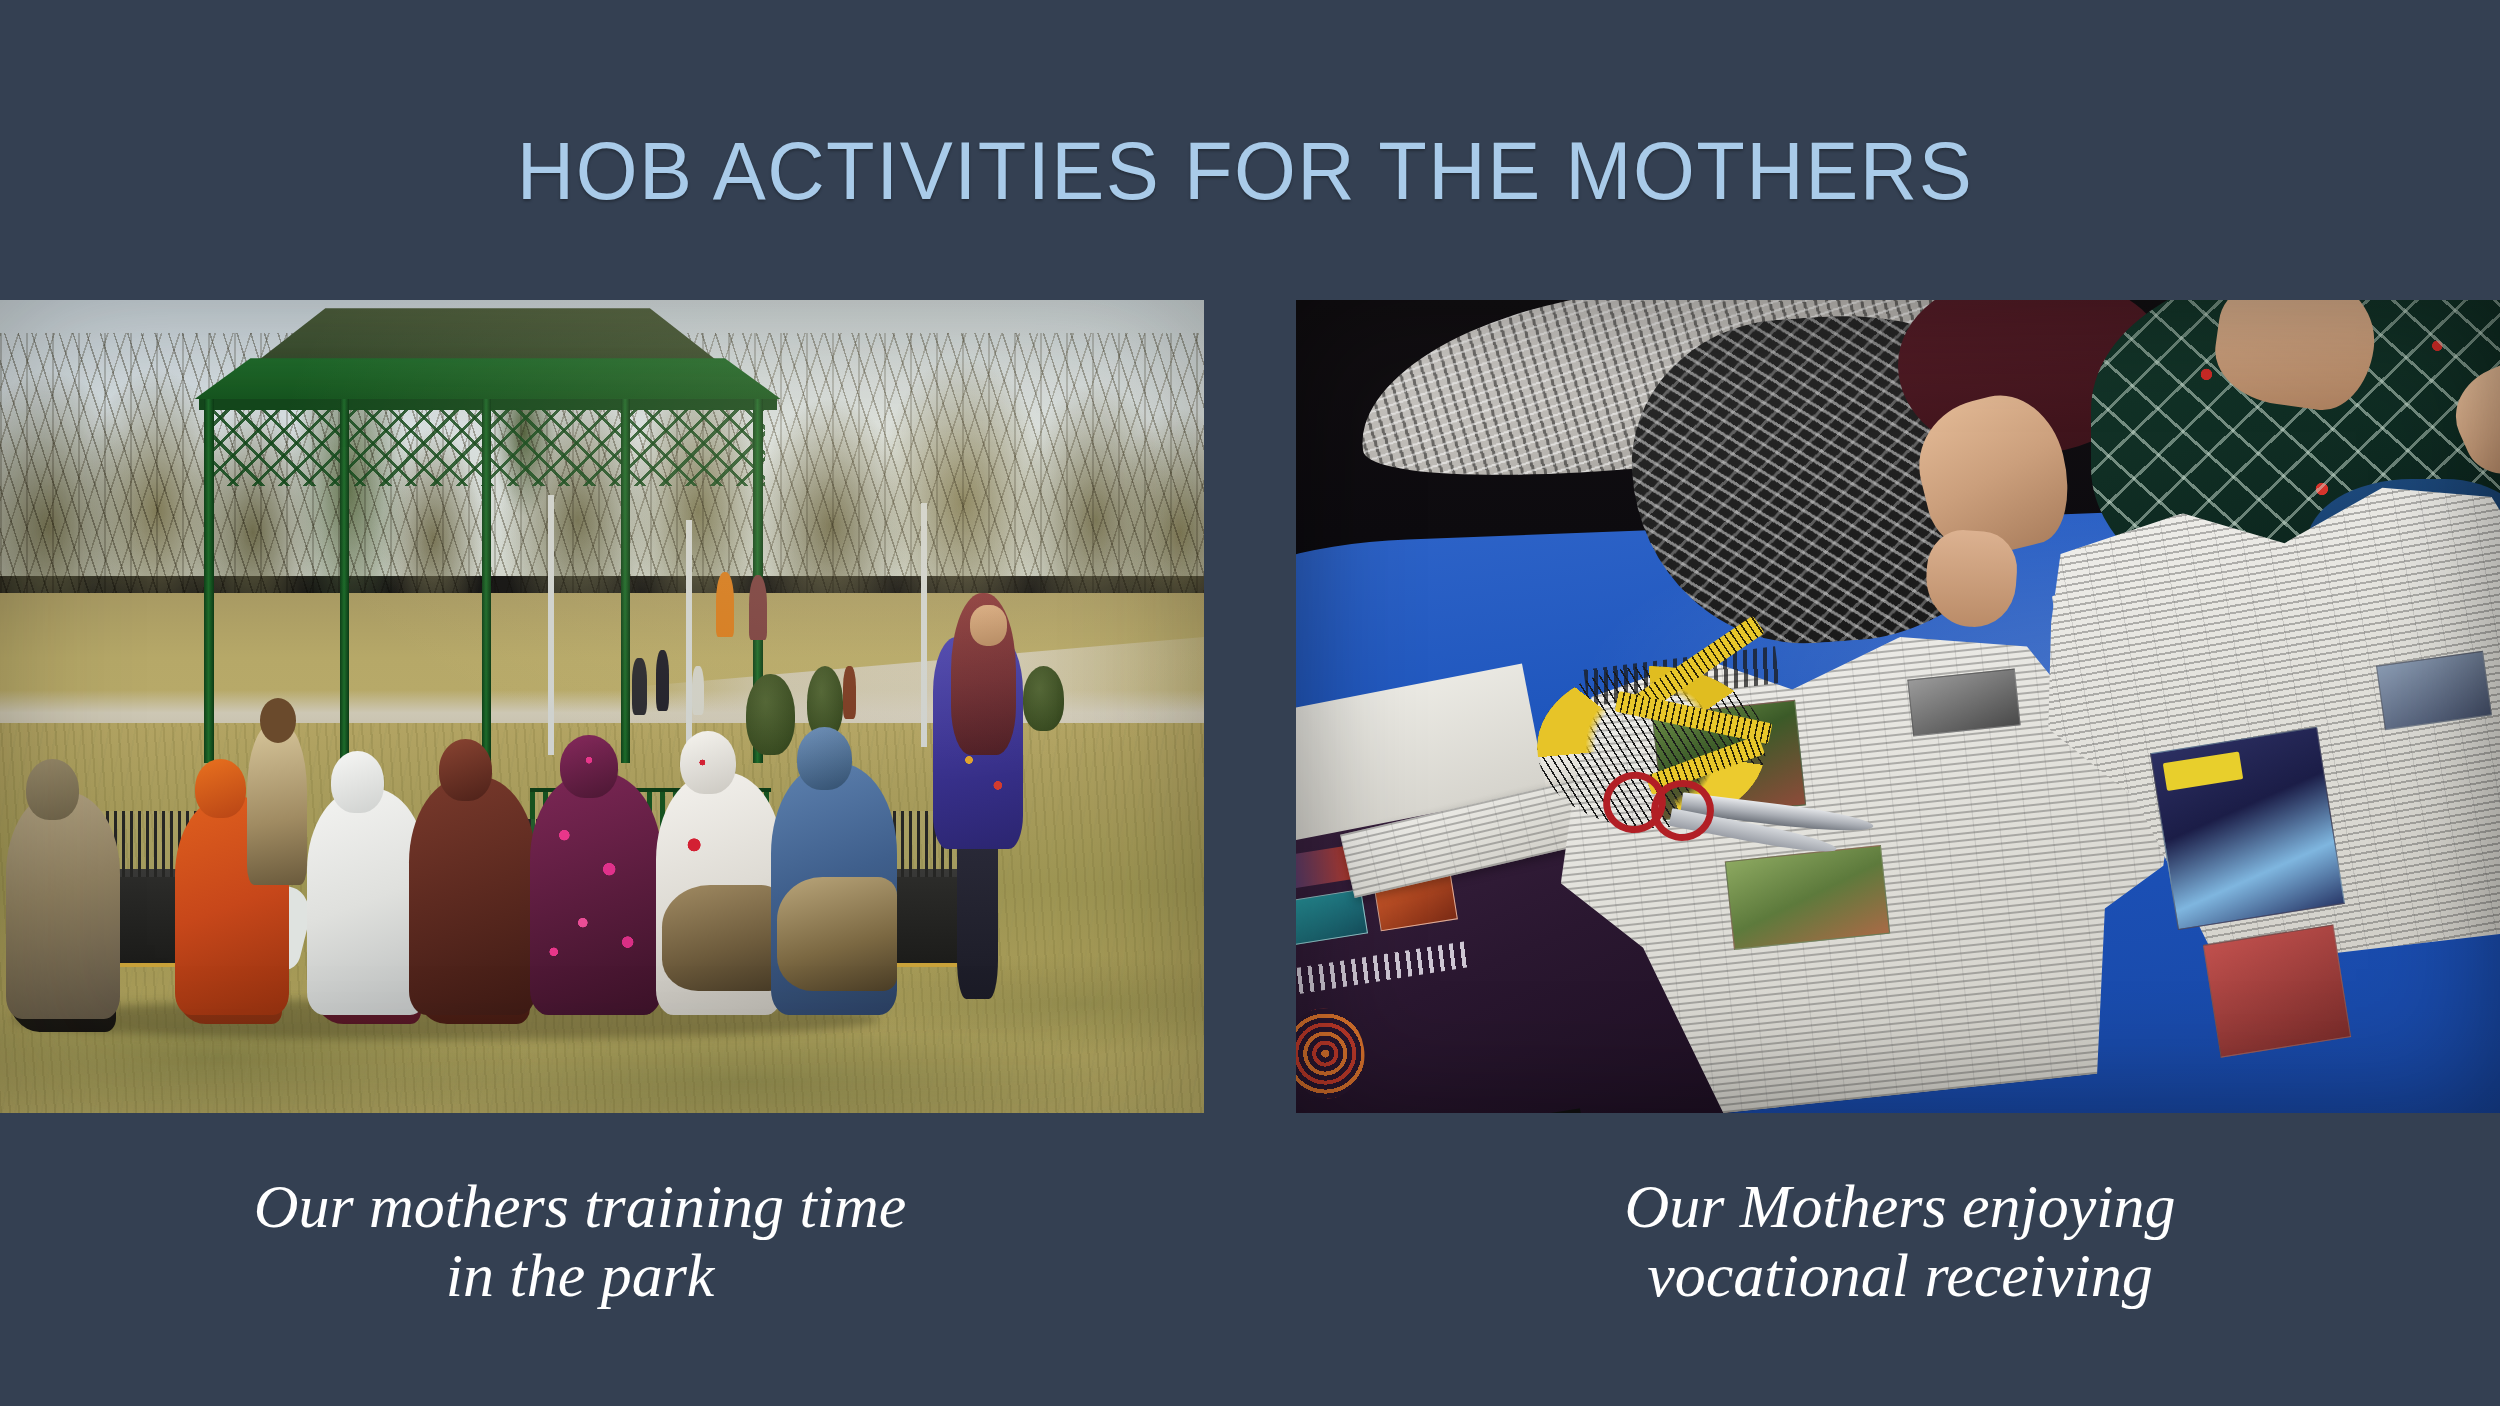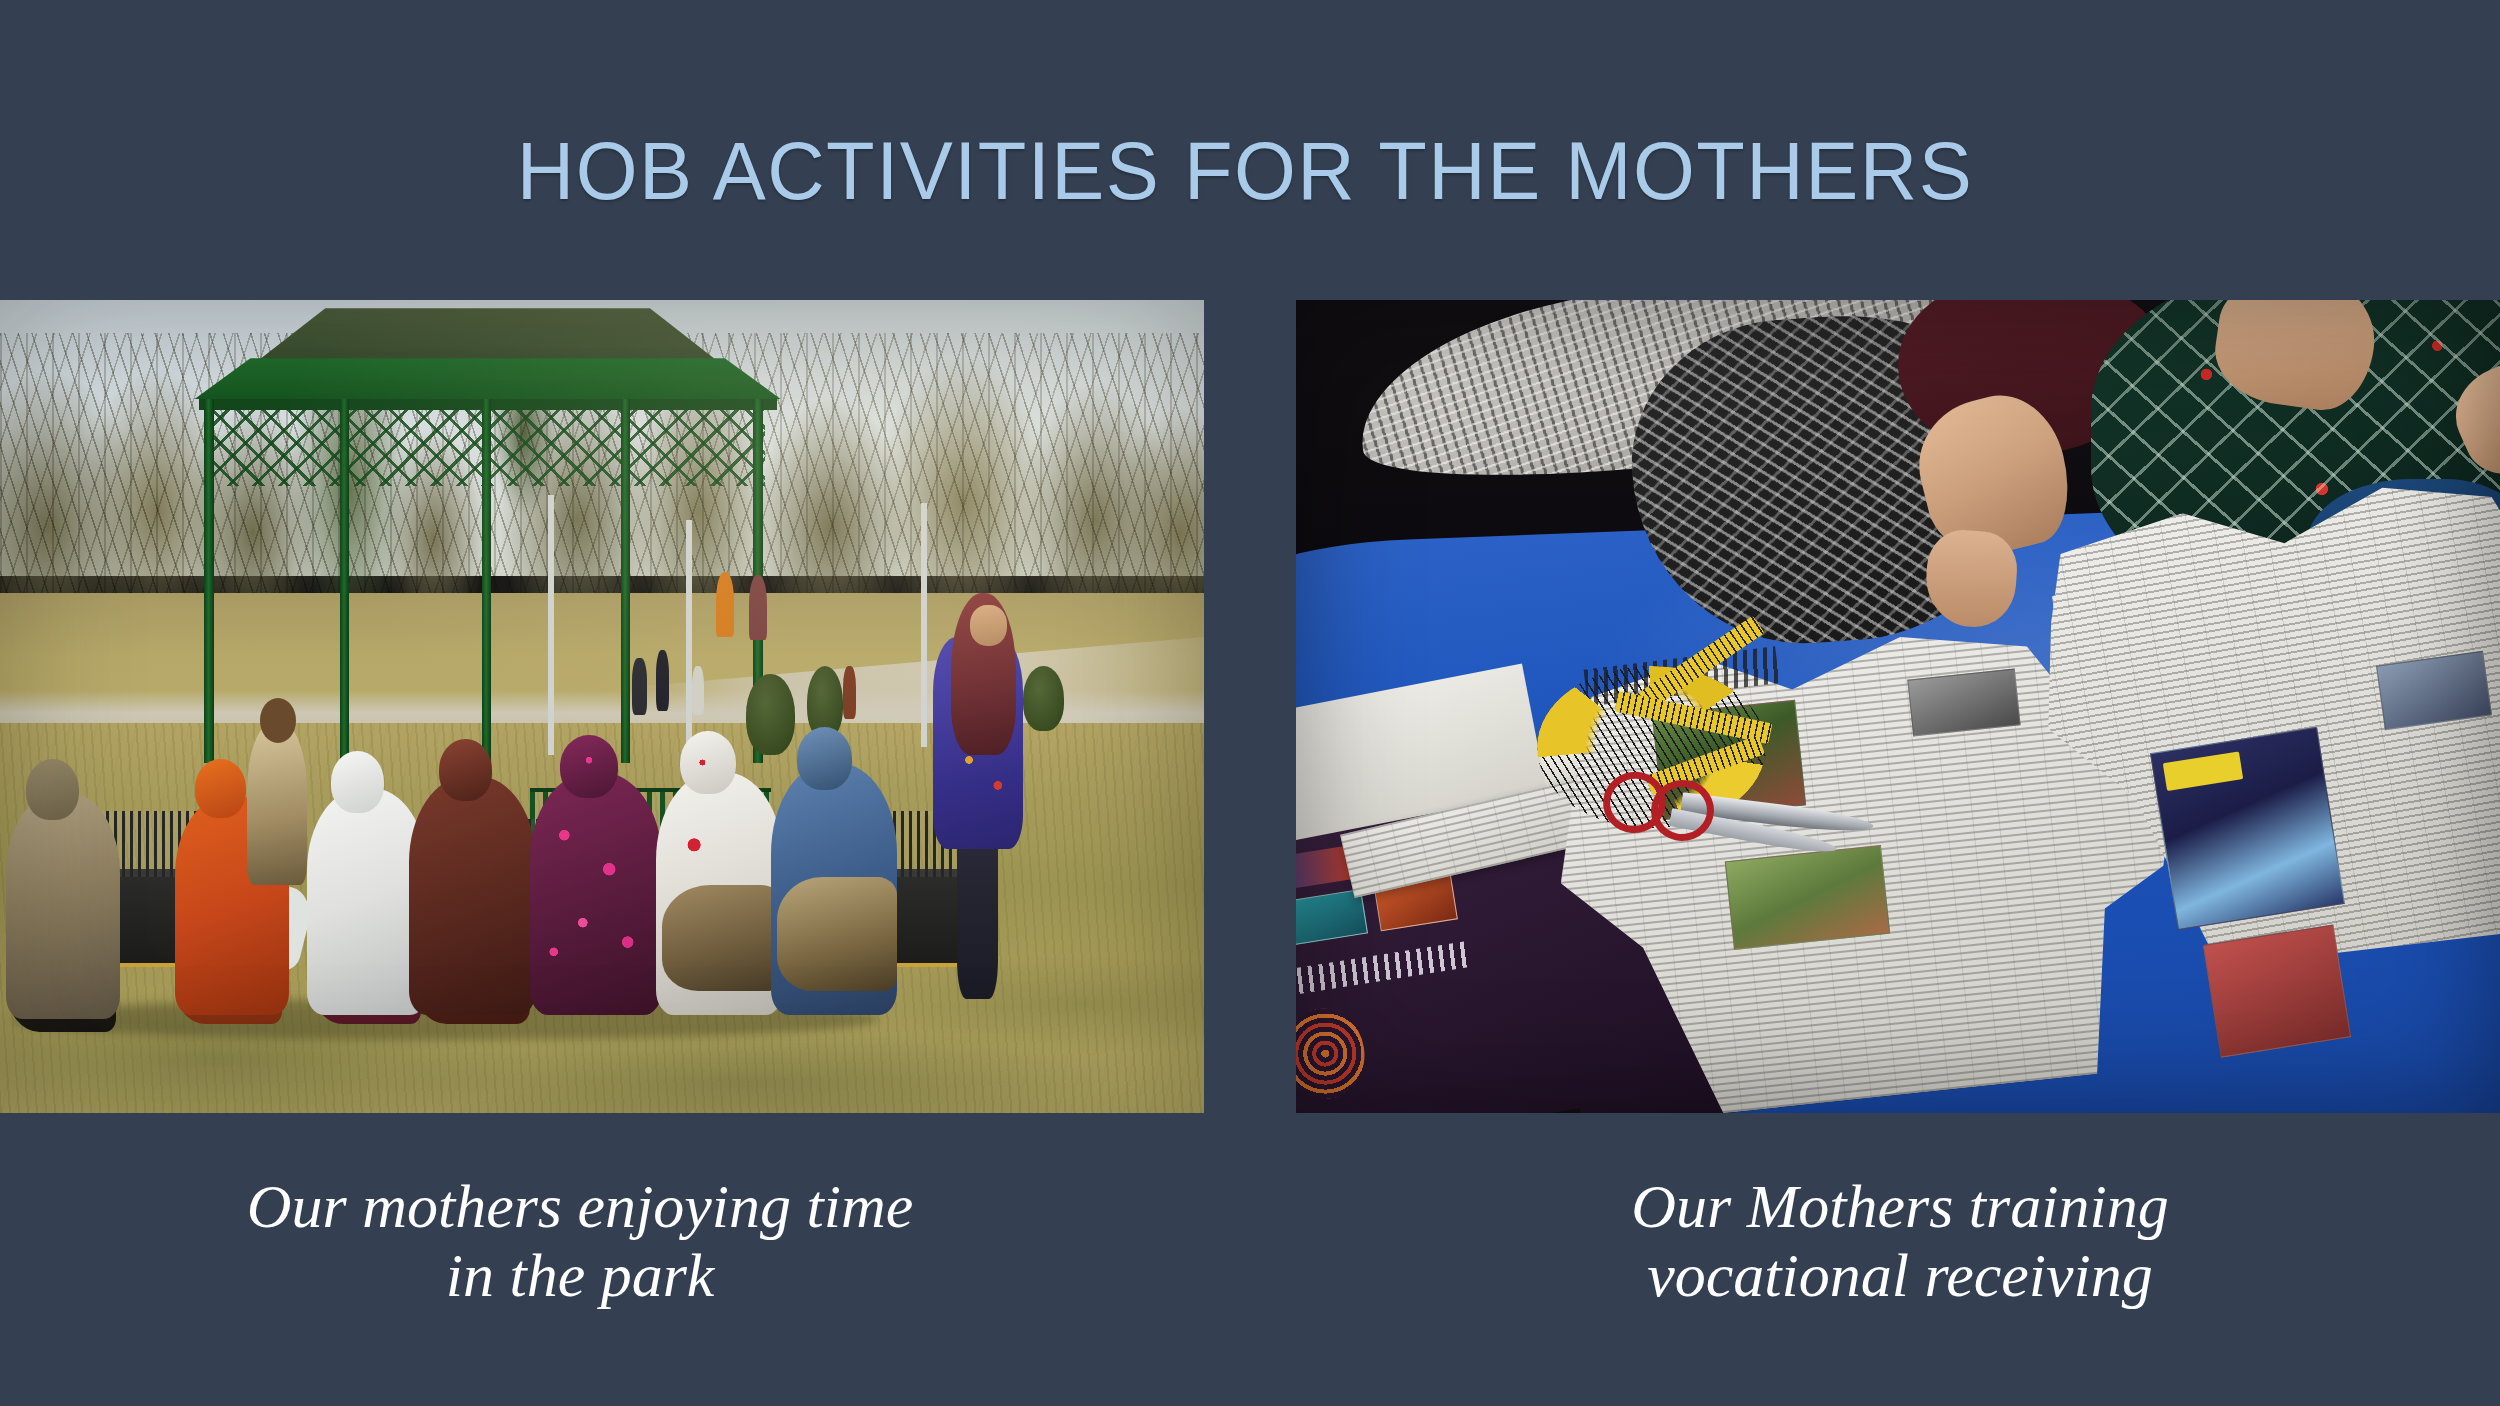--- a/index.html
+++ b/index.html
@@ -676,22 +676,22 @@
 
       <div class="lay pen"></div>
 
       <div class="lay hand hand-a"></div>
 
       <div class="lay right-vig"></div>
     </div>
   </div>
 
   <div class="caption caption-left">
-    <div>Our mothers enjoying time</div>
+    <div>Our mothers training time</div>
     <div>in the park</div>
   </div>
 
   <div class="caption caption-right">
-    <div>Our Mothers training</div>
+    <div>Our Mothers enjoying</div>
     <div>vocational receiving</div>
   </div>
 
 </div>
 
 </body></html>

